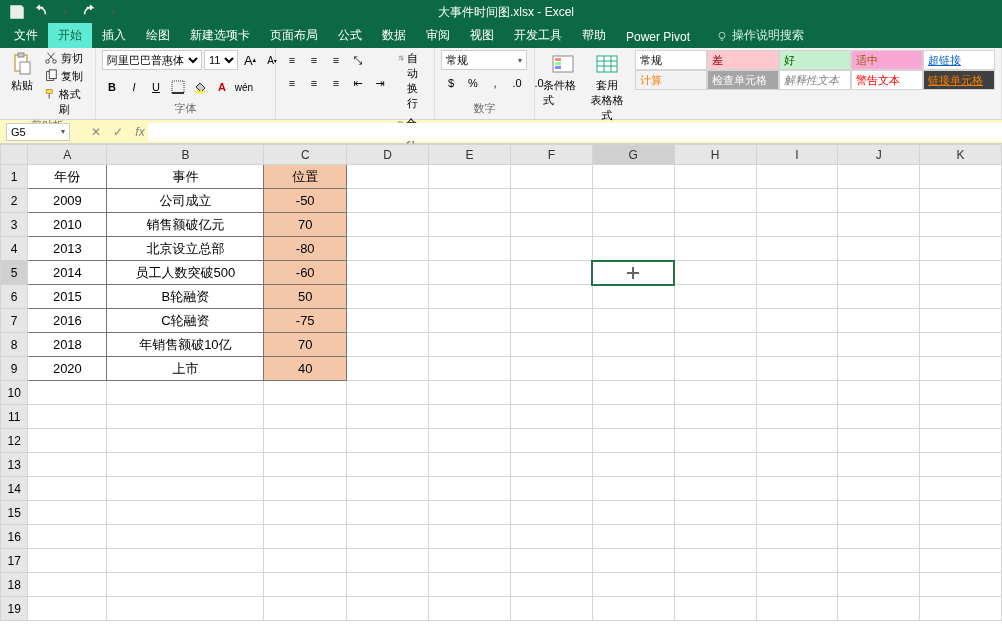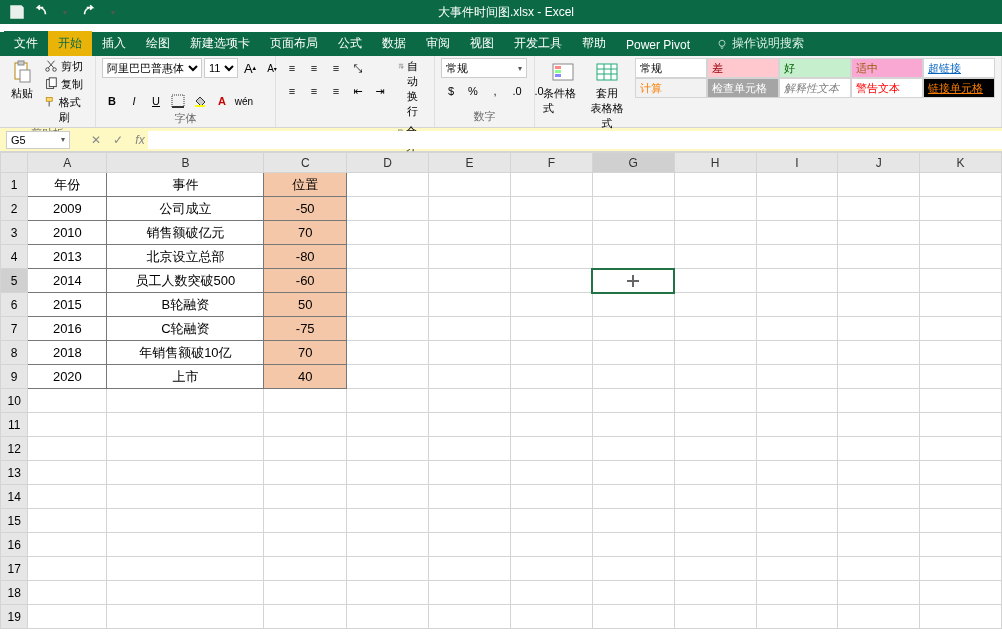--- a/index.html
+++ b/index.html
@@ -5,23 +5,23 @@
 * { margin: 0; padding: 0; box-sizing: border-box; font-family: "Microsoft YaHei", Arial, sans-serif; }
 body { background: #fff; font-size: 12px; overflow: hidden; width: 1002px; height: 637px; }
 
 
 .titlebar { height: 24px; background: #0b6a45; display: flex; align-items: center; color: #fff; }
 .qat { display: flex; gap: 6px; padding: 0 8px; align-items: center; }
 .qat-btn { width: 18px; height: 18px; display: flex; align-items: center; justify-content: center; color: #fff; cursor: pointer; }
 .title-center { flex: 1; text-align: center; font-size: 12px; color: #fff; }
 
 
-.menubar { height: 24px; background: #0b6a45; display: flex; align-items: flex-end; padding-left: 4px; margin-top: 8px; }
+.menubar { height: 24px; background: #0b6a45; display: flex; align-items: flex-end; padding-left: 4px; }
 .menu-tab { padding: 4px 10px; color: #fff; font-size: 12px; cursor: pointer; }
-.menu-tab.active { background: #eab308; color: #0b6a45; }
+.menu-tab.active { background: #5eead4; color: #0b6a45; }
 .menu-tab.file { background: #0b6a45; color: #fff; }
 .tell-me { display: flex; align-items: center; gap: 4px; margin-left: 12px; color: #d8efe4; padding: 4px; }
 .bulb { width: 12px; height: 12px; }
 
 
 .ribbon { height: 72px; background: #f3f3f3; border-bottom: 1px solid #d4d4d4; display: flex; }
 .group { border-right: 1px solid #e0e0e0; padding: 2px 6px; display: flex; flex-direction: column; }
 .group-body { flex: 1; display: flex; align-items: flex-start; }
 .group-label { text-align: center; font-size: 11px; color: #666; padding-bottom: 1px; }
 .vstack { display: flex; flex-direction: column; gap: 1px; }
@@ -147,21 +147,21 @@
               <rect x="6" y="7" width="2" height="7" fill="#888"></rect>
             </svg>
             <span>格式刷</span>
           </div>
       </div>
     </div>
     <div class="group-label">剪贴板</div>
   </div>
 
   <div class="group" style="width:180px">
-    <div class="group-body vstack" style="gap:13px">
+    <div class="group-body vstack" style="gap:7px">
       <div class="hstack">
         <select class="font-select" style="width:100px"><option>阿里巴巴普惠体</option></select>
         <select class="font-select" style="width:34px"><option>11</option></select>
         <div class="sq-btn" style="font-size:13px">A<sup style="font-size:7px">▴</sup></div>
         <div class="sq-btn" style="font-size:10px">A<sup style="font-size:6px">▾</sup></div>
       </div>
       <div class="hstack">
         <div class="sq-btn">
             <b>B</b>
           </div>
@@ -275,21 +275,21 @@
             <div class="style-cell" style="background: rgb(255, 199, 206); color: rgb(156, 0, 6);">差</div>
             <div class="style-cell" style="background: rgb(198, 239, 206); color: rgb(0, 97, 0);">好</div>
             <div class="style-cell" style="background: #f9a8d4; color: rgb(156, 87, 0);">适中</div>
             <div class="style-cell" style="background: rgb(255, 255, 255); color: rgb(5, 99, 193); text-decoration: underline;">超链接</div>
           </div>
           <div class="style-gallery">
             <div class="style-cell" style="background: rgb(242, 242, 242); color: rgb(250, 125, 0);">计算</div>
             <div class="style-cell" style="background: rgb(165, 165, 165); color: rgb(255, 255, 255);">检查单元格</div>
             <div class="style-cell" style="background: rgb(255, 255, 255); color: rgb(127, 127, 127); font-style: italic;">解释性文本</div>
             <div class="style-cell" style="background: rgb(255, 255, 255); color: rgb(255, 0, 0); text-align: right;">警告文本</div>
-            <div class="style-cell" style="background: #000000; color: rgb(250, 125, 0); text-decoration: underline;">链接单元格</div>
+            <div class="style-cell" style="background: #404040; color: rgb(250, 125, 0); text-decoration: underline;">链接单元格</div>
           </div>
         </div>
     </div>
     <div class="group-label">样式</div>
   </div>
 </div>
 
 <div class="formula-bar">
   <div class="name-box">
       <span>G5</span>

